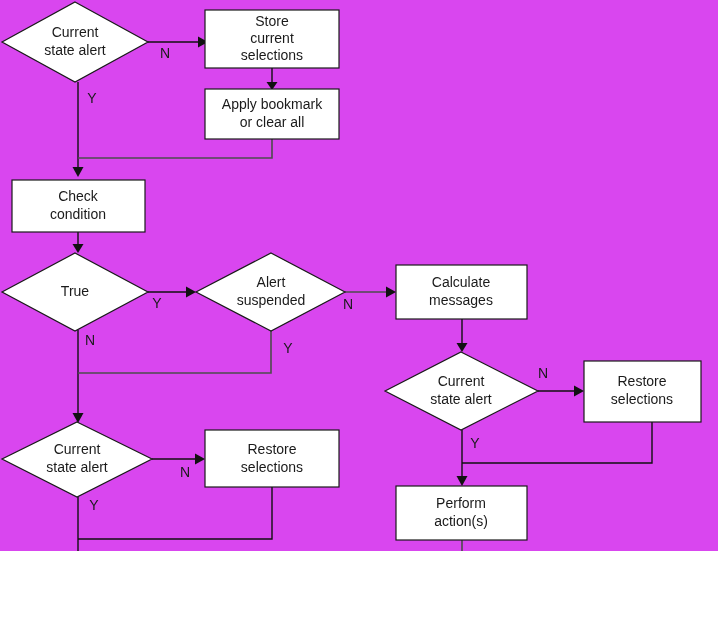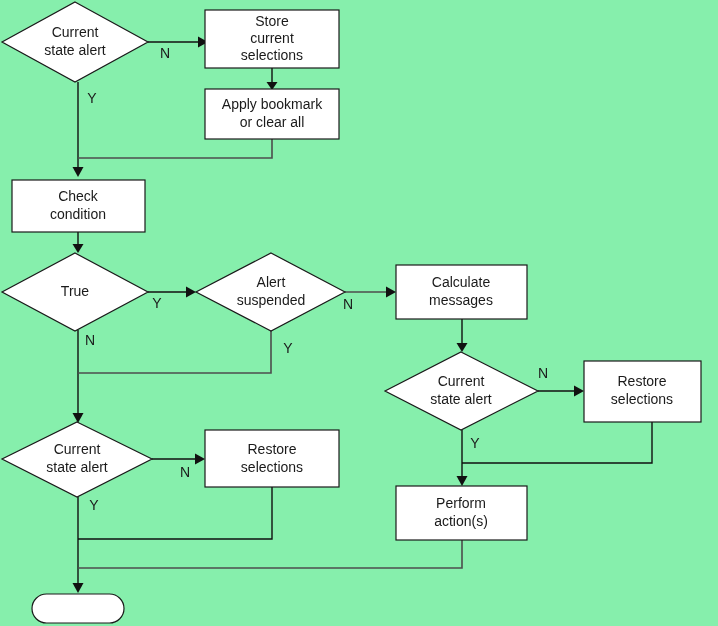--- a/index.html
+++ b/index.html
@@ -3,22 +3,22 @@
 <meta charset="utf-8">
 <style>
   html, body {
     margin: 0;
     padding: 0;
     background: #ffffff;
   }
   #flowchart-root {
     position: relative;
     width: 718px;
-    height: 626px;
-    background: #86efac;
+    height: 551px;
+    background: #d946ef;
     font-family: "Liberation Sans", sans-serif;
     text-align: right;
   }
   svg#flow-svg {
     display: block;
     width: 718px;
     height: 626px;
   }
   .node-shape {
     fill: #ffffff;

